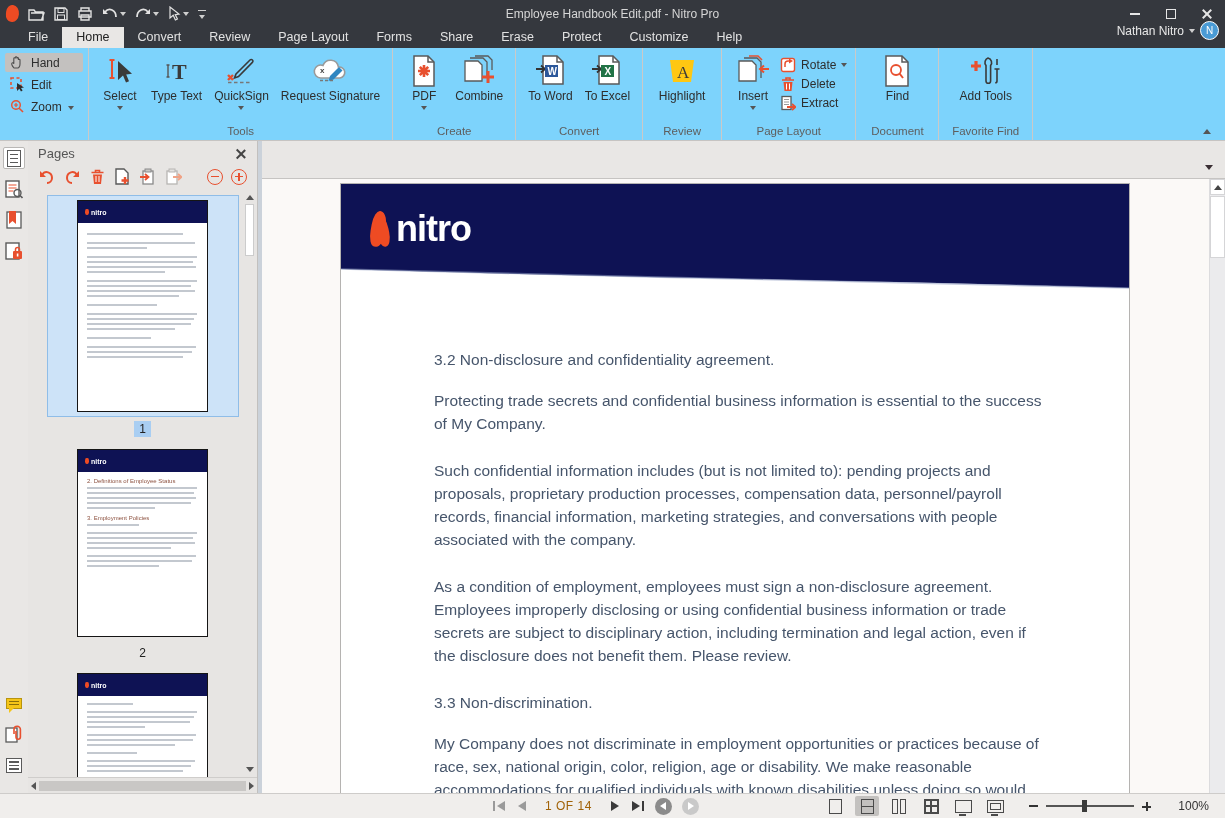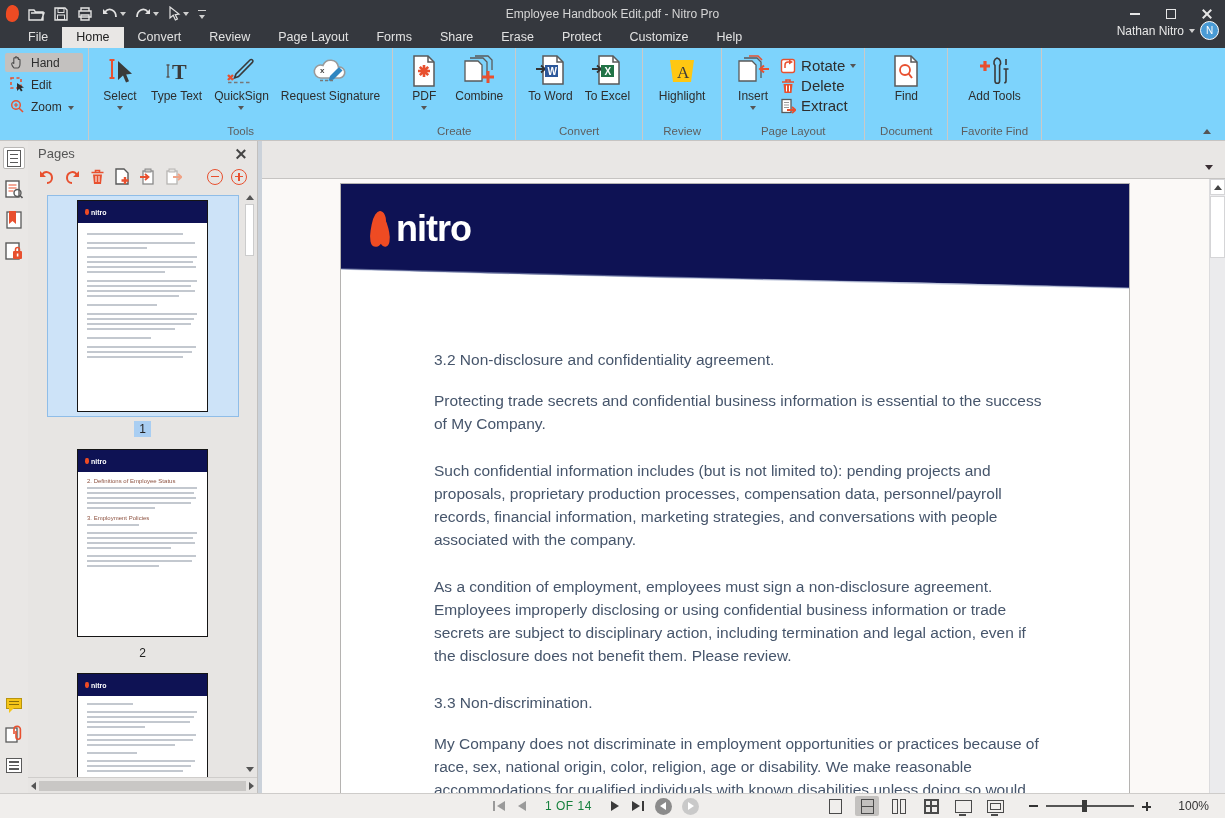--- a/index.html
+++ b/index.html
@@ -34,21 +34,21 @@
   .stackbtn { display:flex; align-items:center; gap:6px; font-size:12px; color:#2E2E2E; padding:2px 5px; border-radius:2px; width:78px; }
   .stackbtn.active { background:#C3C1BF; }
   .rgroup { border-left:1px solid #CBC9C7; display:flex; flex-direction:column; }
   .rgroup:last-of-type { border-right:1px solid #CBC9C7; }
   .rgroup-row { flex:1; display:flex; align-items:flex-start; padding:5px 8px 0; gap:4px; }
   .rgroup-label { text-align:center; font-size:11.5px; color:#5E5E5E; padding:0 0 3px; }
   .bigbtn { display:flex; flex-direction:column; align-items:center; font-size:12px; color:#2E2E2E; text-align:center; padding:2px 4px; line-height:14px; min-width:46px; }
   .bigbtn .bicon { height:32px; display:flex; align-items:center; justify-content:center; margin-bottom:2px; }
   .caret-d { width:0; height:0; border-left:3.5px solid transparent; border-right:3.5px solid transparent; border-top:4px solid #555; margin-top:3px; }
   .smallcol { display:flex; flex-direction:column; gap:3px; padding-top:4px; }
-  .smallbtn { display:flex; align-items:center; gap:5px; font-size:15px; color:#2E2E2E; }
+  .smallbtn { display:flex; align-items:center; gap:5px; font-size:12px; color:#2E2E2E; }
   .ribbon-collapse { position:absolute; right:14px; bottom:6px; width:0; height:0; border-left:4px solid transparent; border-right:4px solid transparent; border-bottom:5px solid #555; }
 
   
   .main { display:flex; height:652px; }
 
   .rail { width:28px; background:#E9E7E5; display:flex; flex-direction:column; align-items:center; padding-top:6px; gap:9px; }
   .rail-icon { width:22px; height:22px; display:flex; align-items:center; justify-content:center; border-radius:2px; }
   .rail-icon.active { background:#FFF; border:1px solid #B9B7B5; }
   .rail-spacer { flex:1; }
   .doc16 { width:14px; height:17px; background:#FFF; border:1.5px solid #5A5A5A; position:relative; }
@@ -113,21 +113,21 @@
   .doctext p.heading { margin-bottom:14px; }
 
   .doc-vscroll { position:absolute; right:0; top:0; bottom:0; width:16px; background:#EBEBED; border-left:1px solid #DCDCDE; }
   .doc-vscroll .btn { height:16px; background:#FFF; border:1px solid #D5D5D7; display:flex; align-items:center; justify-content:center; }
   .doc-vscroll .tri-up2 { width:0; height:0; border-left:4px solid transparent; border-right:4px solid transparent; border-bottom:5px solid #444; }
   .doc-vscroll .dthumb { height:62px; background:#FFF; border:1px solid #D5D5D7; margin-top:1px; }
 
   
   .statusbar { height:25px; background:#F0EEEC; border-top:1px solid #CECCCA; display:flex; align-items:center; position:relative; font-size:12px; color:#333; }
   .nav-cluster { position:absolute; left:492px; display:flex; align-items:center; gap:10px; }
-  .pgind { letter-spacing:.5px; color:#15803d; margin:0 8px; }
+  .pgind { letter-spacing:.5px; color:#a16207; margin:0 8px; }
   .svgbtn { display:flex; align-items:center; justify-content:center; }
   .navcirc { width:17px; height:17px; border-radius:50%; display:flex; align-items:center; justify-content:center; }
   .navcirc.back { background:#8B8B8B; }
   .navcirc.fwd { background:#C9C9C9; }
   .navcirc .wtri-l { width:0; height:0; border-top:4px solid transparent; border-bottom:4px solid transparent; border-right:6px solid #FFF; margin-right:1px; }
   .navcirc .wtri-r { width:0; height:0; border-top:4px solid transparent; border-bottom:4px solid transparent; border-left:6px solid #FFF; margin-left:1px; }
   .view-cluster { position:absolute; right:16px; display:flex; align-items:center; gap:8px; }
   .vm { width:24px; height:20px; display:flex; align-items:center; justify-content:center; border-radius:2px; }
   .vm.active { background:#C3C1BF; }
   .vm .sq { width:13px; height:15px; border:1.5px solid #4A4A4A; }

